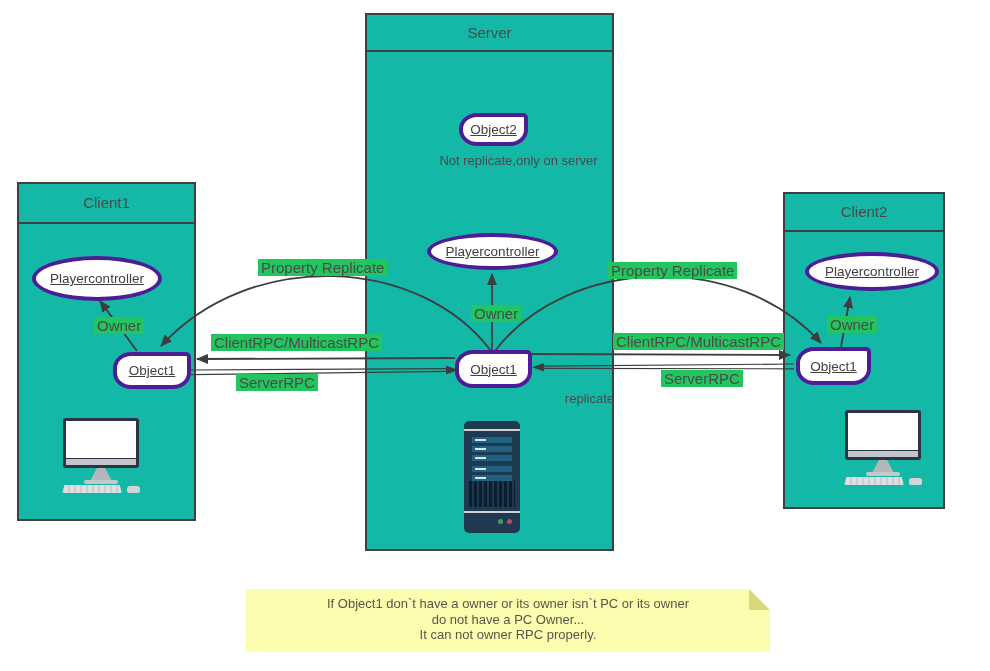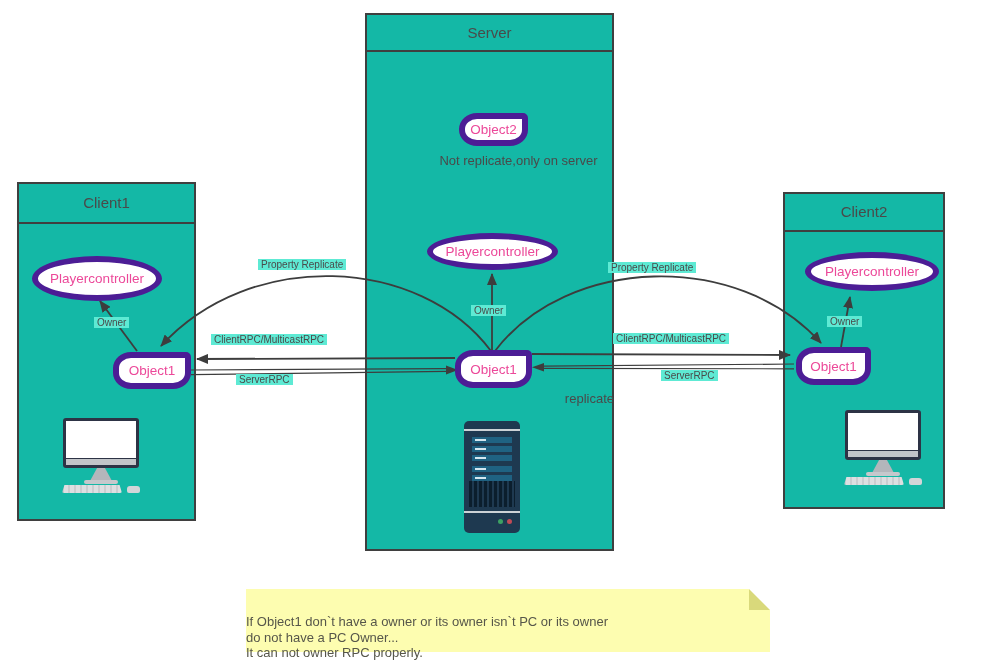--- a/index.html
+++ b/index.html
@@ -5,28 +5,28 @@
   html,body { margin:0; padding:0; background:#ffffff; }
   .canvas {
     position:relative; width:990px; height:671px; background:#ffffff;
     font-family:"Liberation Sans", sans-serif; color:#4a4a4a; overflow:hidden;
   }
   
   .frame { position:absolute; border:2px solid #3f3f3f; background:#14b8a6; z-index:1; box-sizing:border-box; }
   .frame-title { text-align:center; font-size:15px; color:#4a4a4a; border-bottom:2px solid #3f3f3f; }
   
   .node {
-    position:absolute; border:6px solid #4c1d95; background:#ffffff; z-index:3;
+    position:absolute; border:4px solid #4c1d95; background:#ffffff; z-index:3;
     display:flex; align-items:center; justify-content:center;
-    font-size:13.5px; color:#ec4899; box-sizing:border-box; white-space:nowrap;
+    font-size:13.5px; color:#404040; box-sizing:border-box; white-space:nowrap;text-decoration:underline;
   }
   .round { border-radius:50%; }
   .objshape { border-radius:18px 5px 18px 18px / 16px 5px 16px 16px; }
   
-  .lbl { position:absolute; font-size:10px; color:#4a4a4a; background:#5eead4; padding:0 3px; z-index:3; white-space:nowrap; }
+  .lbl { position:absolute; font-size:15px; color:#4a4a4a; background:#22c55e; padding:0 3px; z-index:3; white-space:nowrap; }
   .cap { position:absolute; font-size:13px; color:#4a4a4a; z-index:3; width:249px; text-align:center; }
   
   .edges { position:absolute; left:0; top:0; z-index:2; }
   .edge { fill:none; stroke:#3d3d3d; stroke-width:1.8; }
   .thin { fill:none; stroke:#3d3d3d; stroke-width:1.2; }
   
   .computer { position:absolute; width:92px; height:76px; z-index:1; }
   .mon { position:absolute; left:7px; top:0; width:76px; height:50px; background:#2d3345; border-radius:3px; padding:3px 3px 0; box-sizing:border-box; }
   .scr { width:100%; height:37px; background:#ffffff; }
   .chin { position:absolute; left:3px; right:3px; bottom:3px; height:6px; background:#c2c5c9; }
@@ -44,21 +44,21 @@
   .bar::before { content:""; position:absolute; left:3px; top:2px; width:11px; height:2px; background:#d4e6ee; }
   .bar.gap { margin-top:5px; }
   .srv-vents { position:absolute; left:5px; right:5px; top:60px; height:26px;
                background:repeating-linear-gradient(90deg,#0b1e2d 0 3px,#1e3950 3px 5px); }
   .srv-botline { position:absolute; left:0; right:0; top:90px; height:2px; background:#ccd2d6; }
   .led { position:absolute; width:5px; height:5px; border-radius:50%; top:98px; }
   .led-green { right:17px; background:#3da163; }
   .led-red { right:8px; background:#c14a56; }
   
   .note { position:absolute; left:246px; top:589px; width:524px; height:63px; background:#fdfdb0; z-index:1;
-          font-size:13px; color:#56564a; padding-top:25px; line-height:15.5px; box-sizing:border-box; }
+          text-align:center; font-size:13px; color:#56564a; padding-top:7px; line-height:15.5px; box-sizing:border-box; }
   .note::before { content:""; position:absolute; top:0; right:0; width:0; height:0; border-style:solid;
                   border-width:0 21px 21px 0; border-color:#ffffff #ffffff #d9d97b #d9d97b; }
 </style>
 </head>
 <body>
 
 <div class="canvas">
 
   <div class="frame" style="left:17px; top:182px; width:179px; height:339px;">
     <div class="frame-title" style="height:38px; line-height:38px;">Client1</div>

